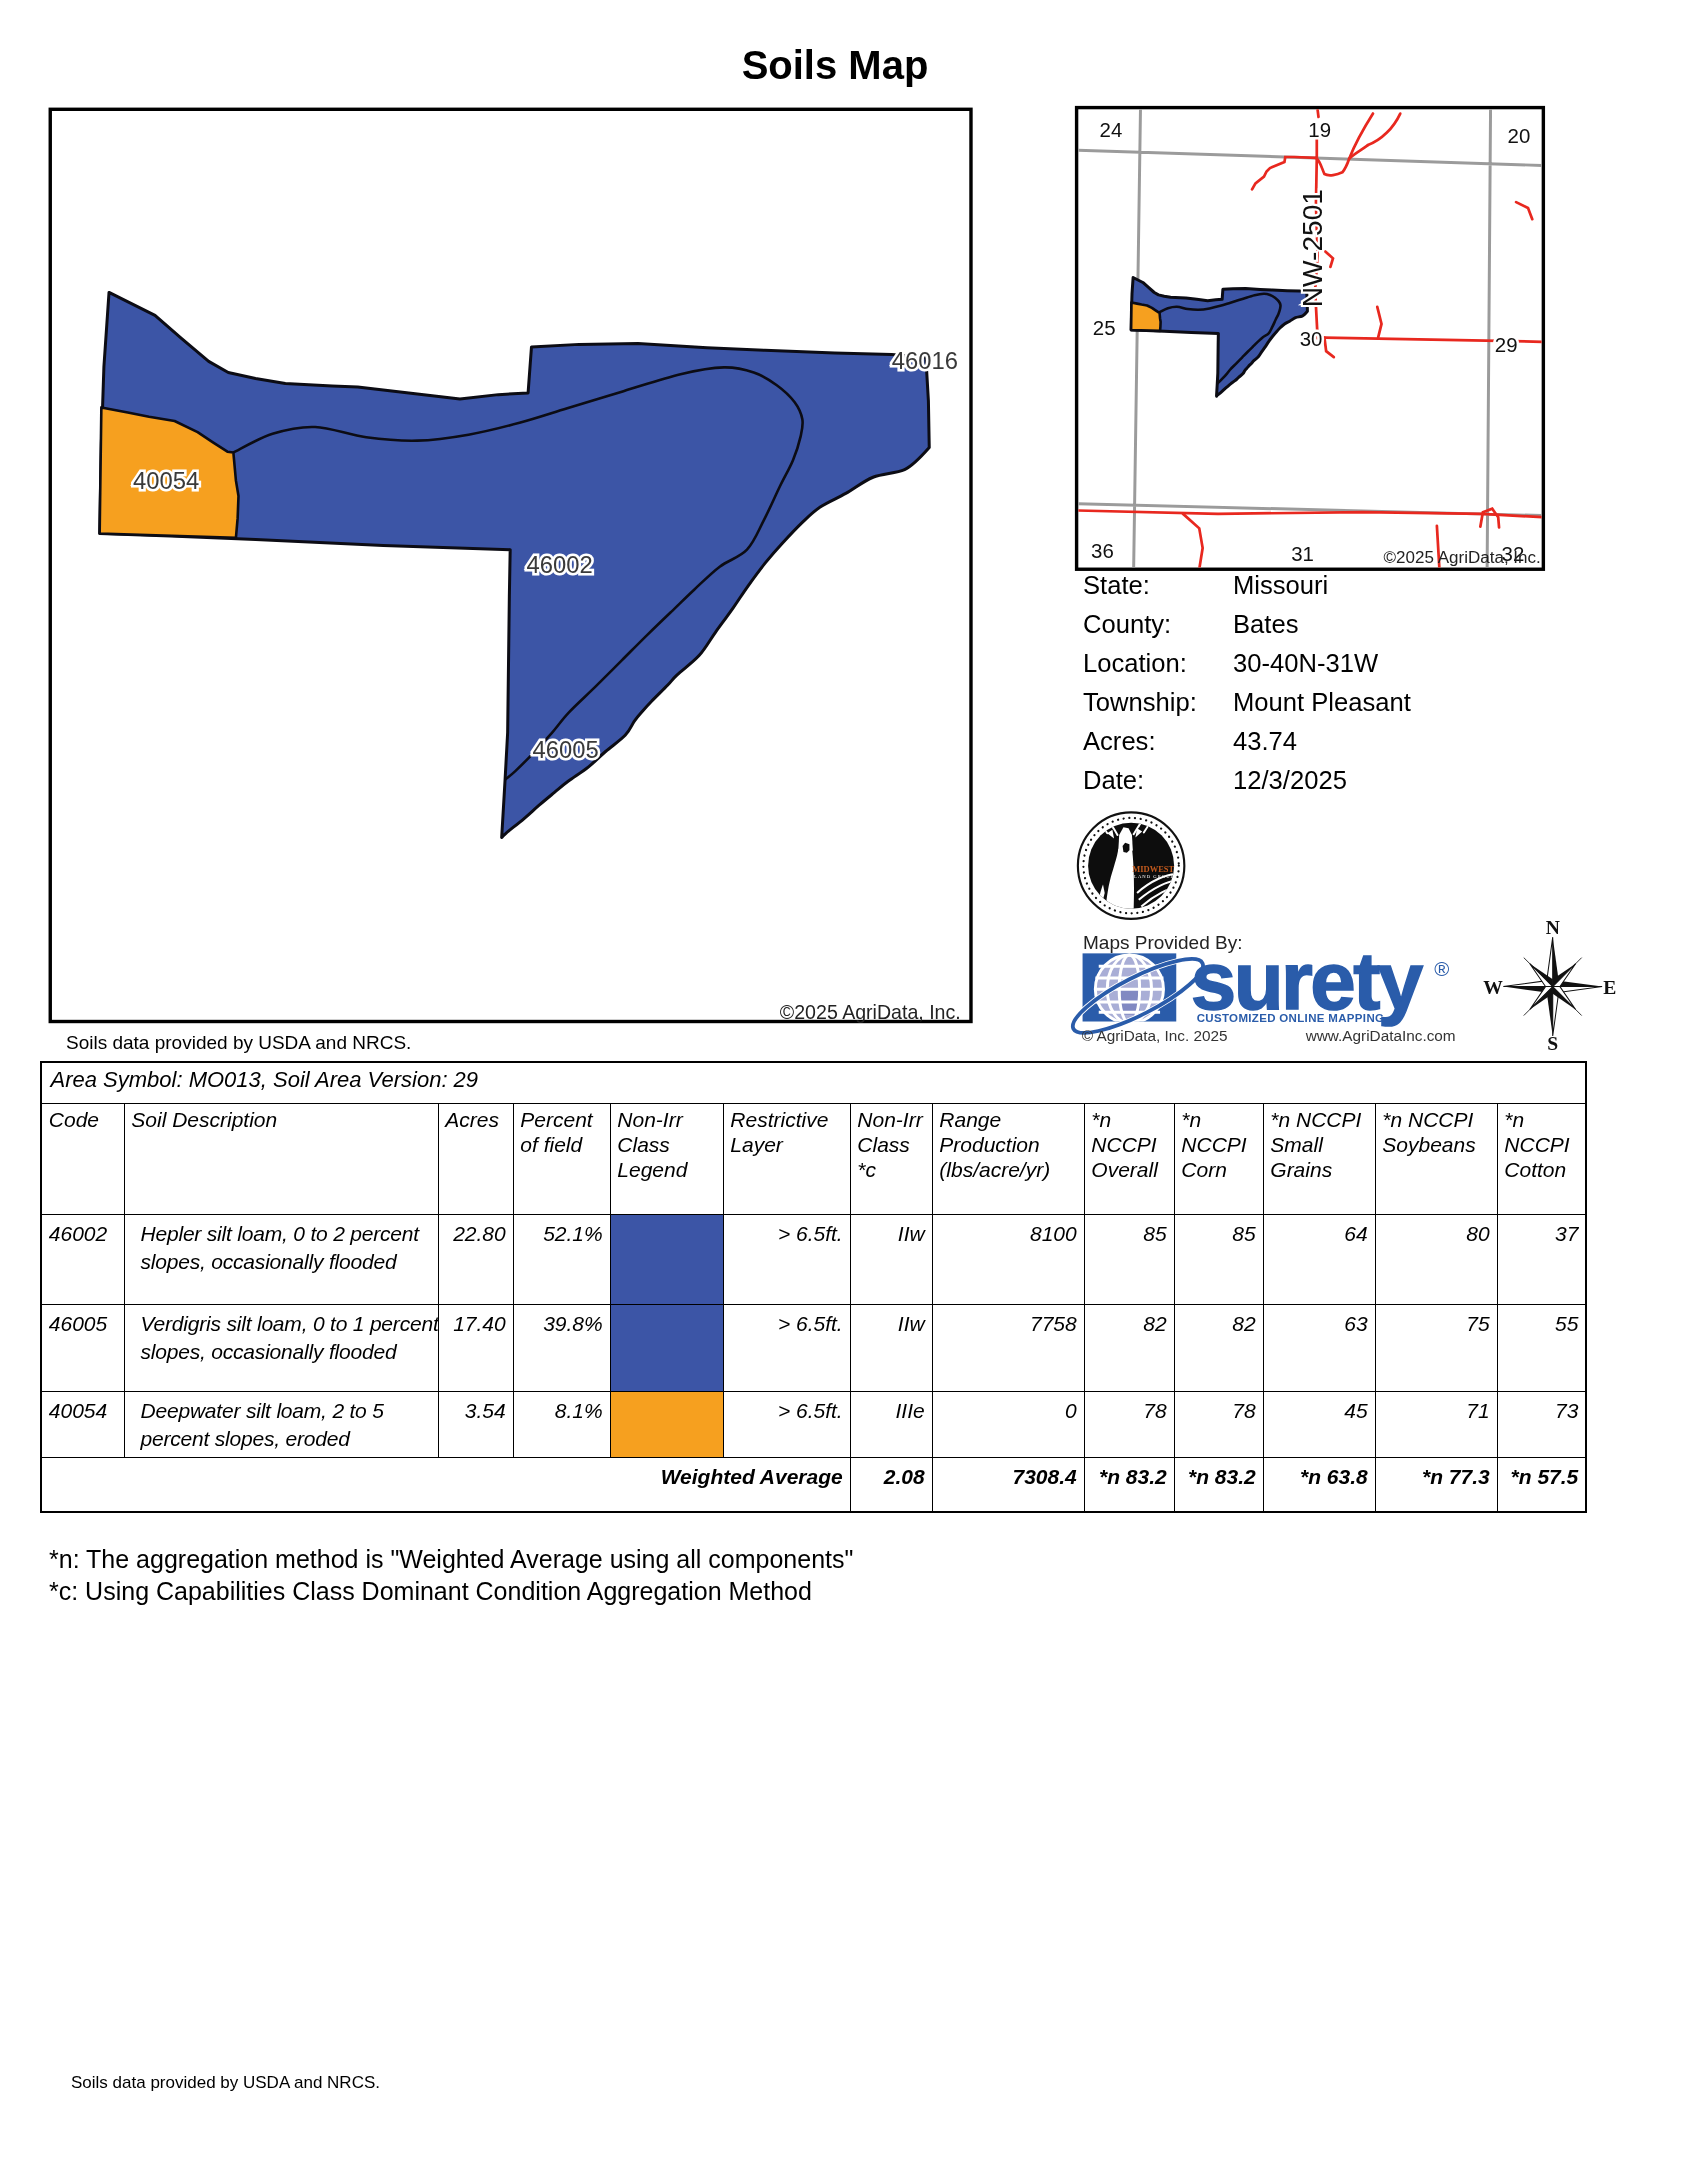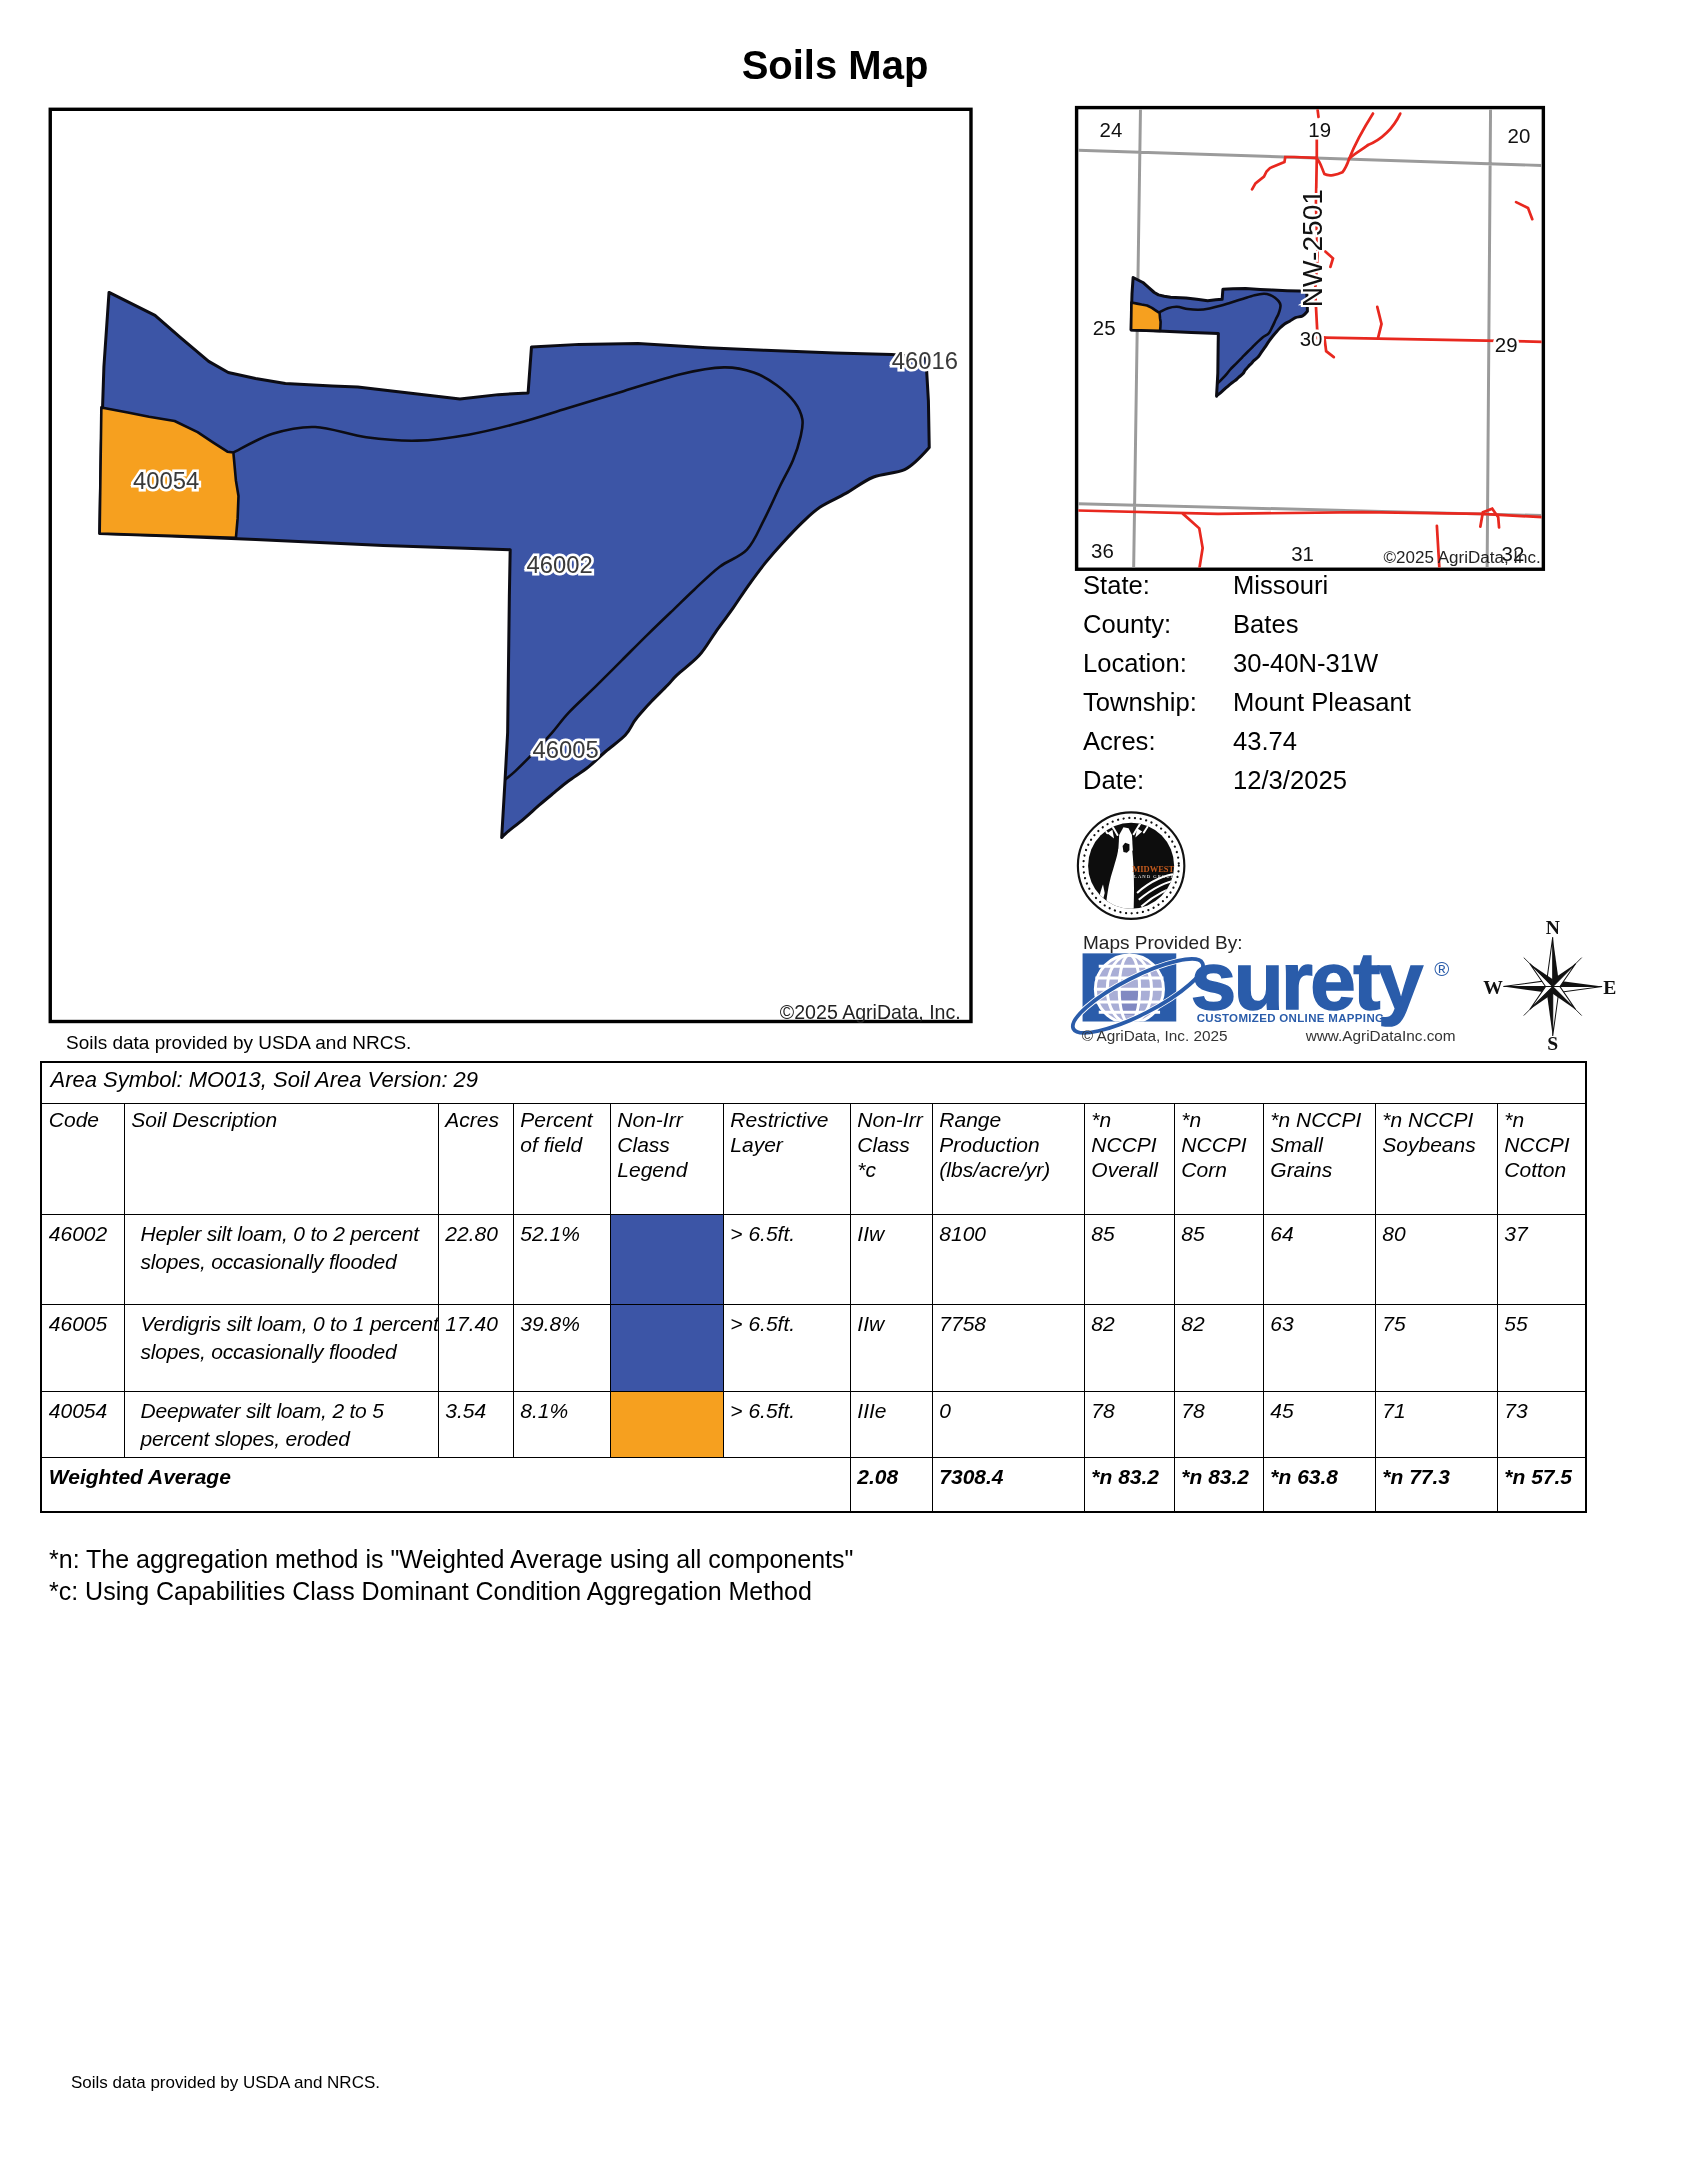--- a/index.html
+++ b/index.html
@@ -4,21 +4,21 @@
 <style>
   html,body{margin:0;padding:0;}
   body{width:1689px;height:2181px;position:relative;background:#fff;
        font-family:"Liberation Sans", sans-serif;color:#000;}
   .abs{position:absolute;}
   table{border-collapse:collapse;table-layout:fixed;}
   td{border:1.7px solid #000;vertical-align:top;padding:3.4px 6.8px;
      font-size:21px;line-height:25px;overflow:hidden;}
   tr.body td{font-size:21px;line-height:28px;padding-top:5.1px;}
   td.desc{padding-right:0;white-space:nowrap;letter-spacing:-0.2px;padding-left:16px;}
-  .num{text-align:left;}
+  .num{text-align:right;}
   .b{font-weight:bold;}
 </style>
 </head>
 <body>
 
 <div class="abs" style="left:0;top:43px;width:1670px;text-align:center;font-size:40px;font-weight:bold;">Soils Map</div>
 
 <svg class="abs" style="left:0;top:0;" width="1689" height="2181" viewBox="0 0 1983 2560">
 <defs>
  <g id="fieldshape">

